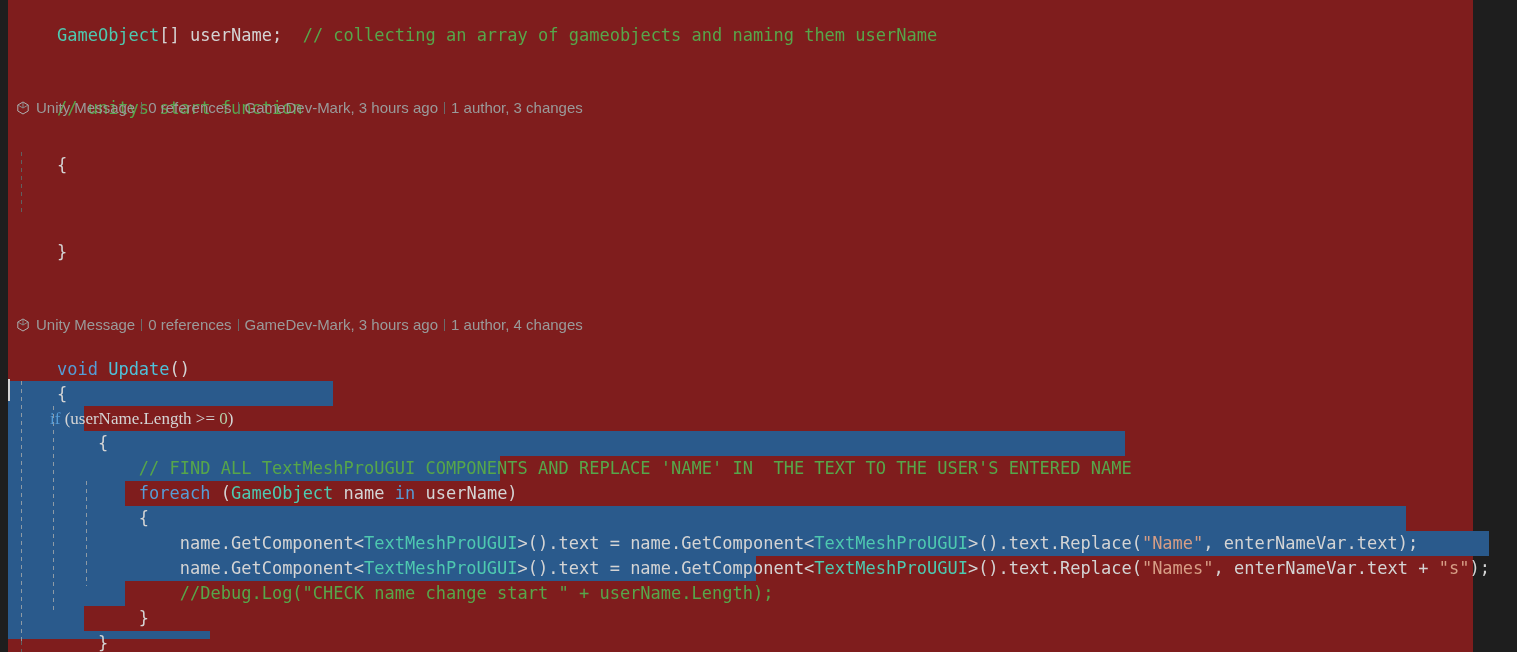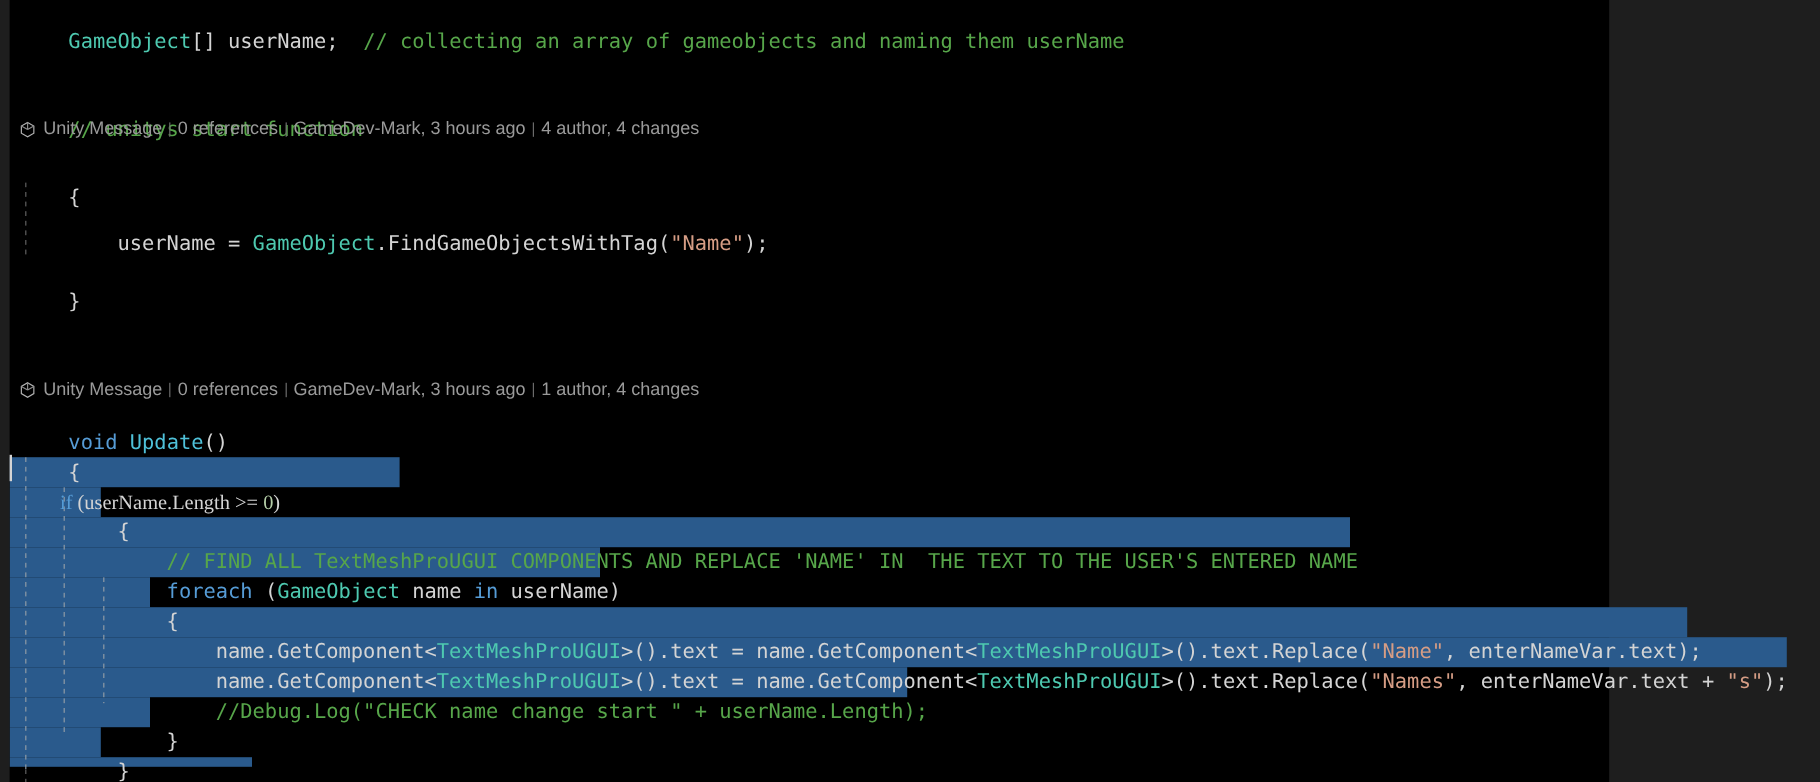--- a/index.html
+++ b/index.html
@@ -9,23 +9,23 @@
   }
   body {
     width: 1517px;
     height: 652px;
     overflow: hidden;
     font-family: "DejaVu Sans Mono", "Liberation Mono", monospace;
   }
 
   #editor {
     position: relative;
-    width: 1341px;
+    width: 1473px;
     height: 652px;
-    background: #000000;
+    background: #7f1d1d;
   }
 
   
   .glyph-margin {
     position: absolute;
     left: 0; top: 0;
     width: 8px;
     height: 652px;
     background: #1e1e1e;
     z-index: 6;
@@ -134,33 +134,30 @@
         <path d="M7 1 L12.2 4 L12.2 10 L7 13 L1.8 10 L1.8 4 Z" fill="none" stroke="#b0b0b0" stroke-width="1"></path>
         <path d="M7 1 L7 7 M7 7 L12.2 4 M7 7 L1.8 4" fill="none" stroke="#8a8a8a" stroke-width="1"></path>
       </svg>
     </span>
     <span class="cl-item">Unity Message</span>
     <span class="cl-sep"></span>
     <span class="cl-item">0 references</span>
     <span class="cl-sep"></span>
     <span class="cl-item">GameDev-Mark, 3 hours ago</span>
     <span class="cl-sep"></span>
-    <span class="cl-item">4 author, 4 changes</span>
+    <span class="cl-item">1 author, 3 changes</span>
   </div>
 
 
   <div class="line" style="top:128px; left:16px;">
     <span class="txt c-punct">{</span>
   </div>
 
   <div class="guide" style="left:21px; top:152px; height:62px;"></div>
 
-  <div class="line" style="top:166px; left:16px;">
-    <span class="txt c-plain">    </span><span class="txt c-plain">userName</span><span class="txt c-plain"> = </span><span class="txt c-type">GameObject</span><span class="txt c-plain">.FindGameObjectsWithTag(</span><span class="txt c-string">"Name"</span><span class="txt c-plain">);</span>
-  </div>
 
   <div class="line" style="top:215px; left:16px;">
     <span class="txt c-punct">}</span>
   </div>
 
 
   <div class="codelens" style="top:316px;">
     <span class="cube-icon">
       <svg width="14" height="14" viewBox="0 0 14 14">
         <path d="M7 1 L12.2 4 L12.2 10 L7 13 L1.8 10 L1.8 4 Z" fill="none" stroke="#b0b0b0" stroke-width="1"></path>

